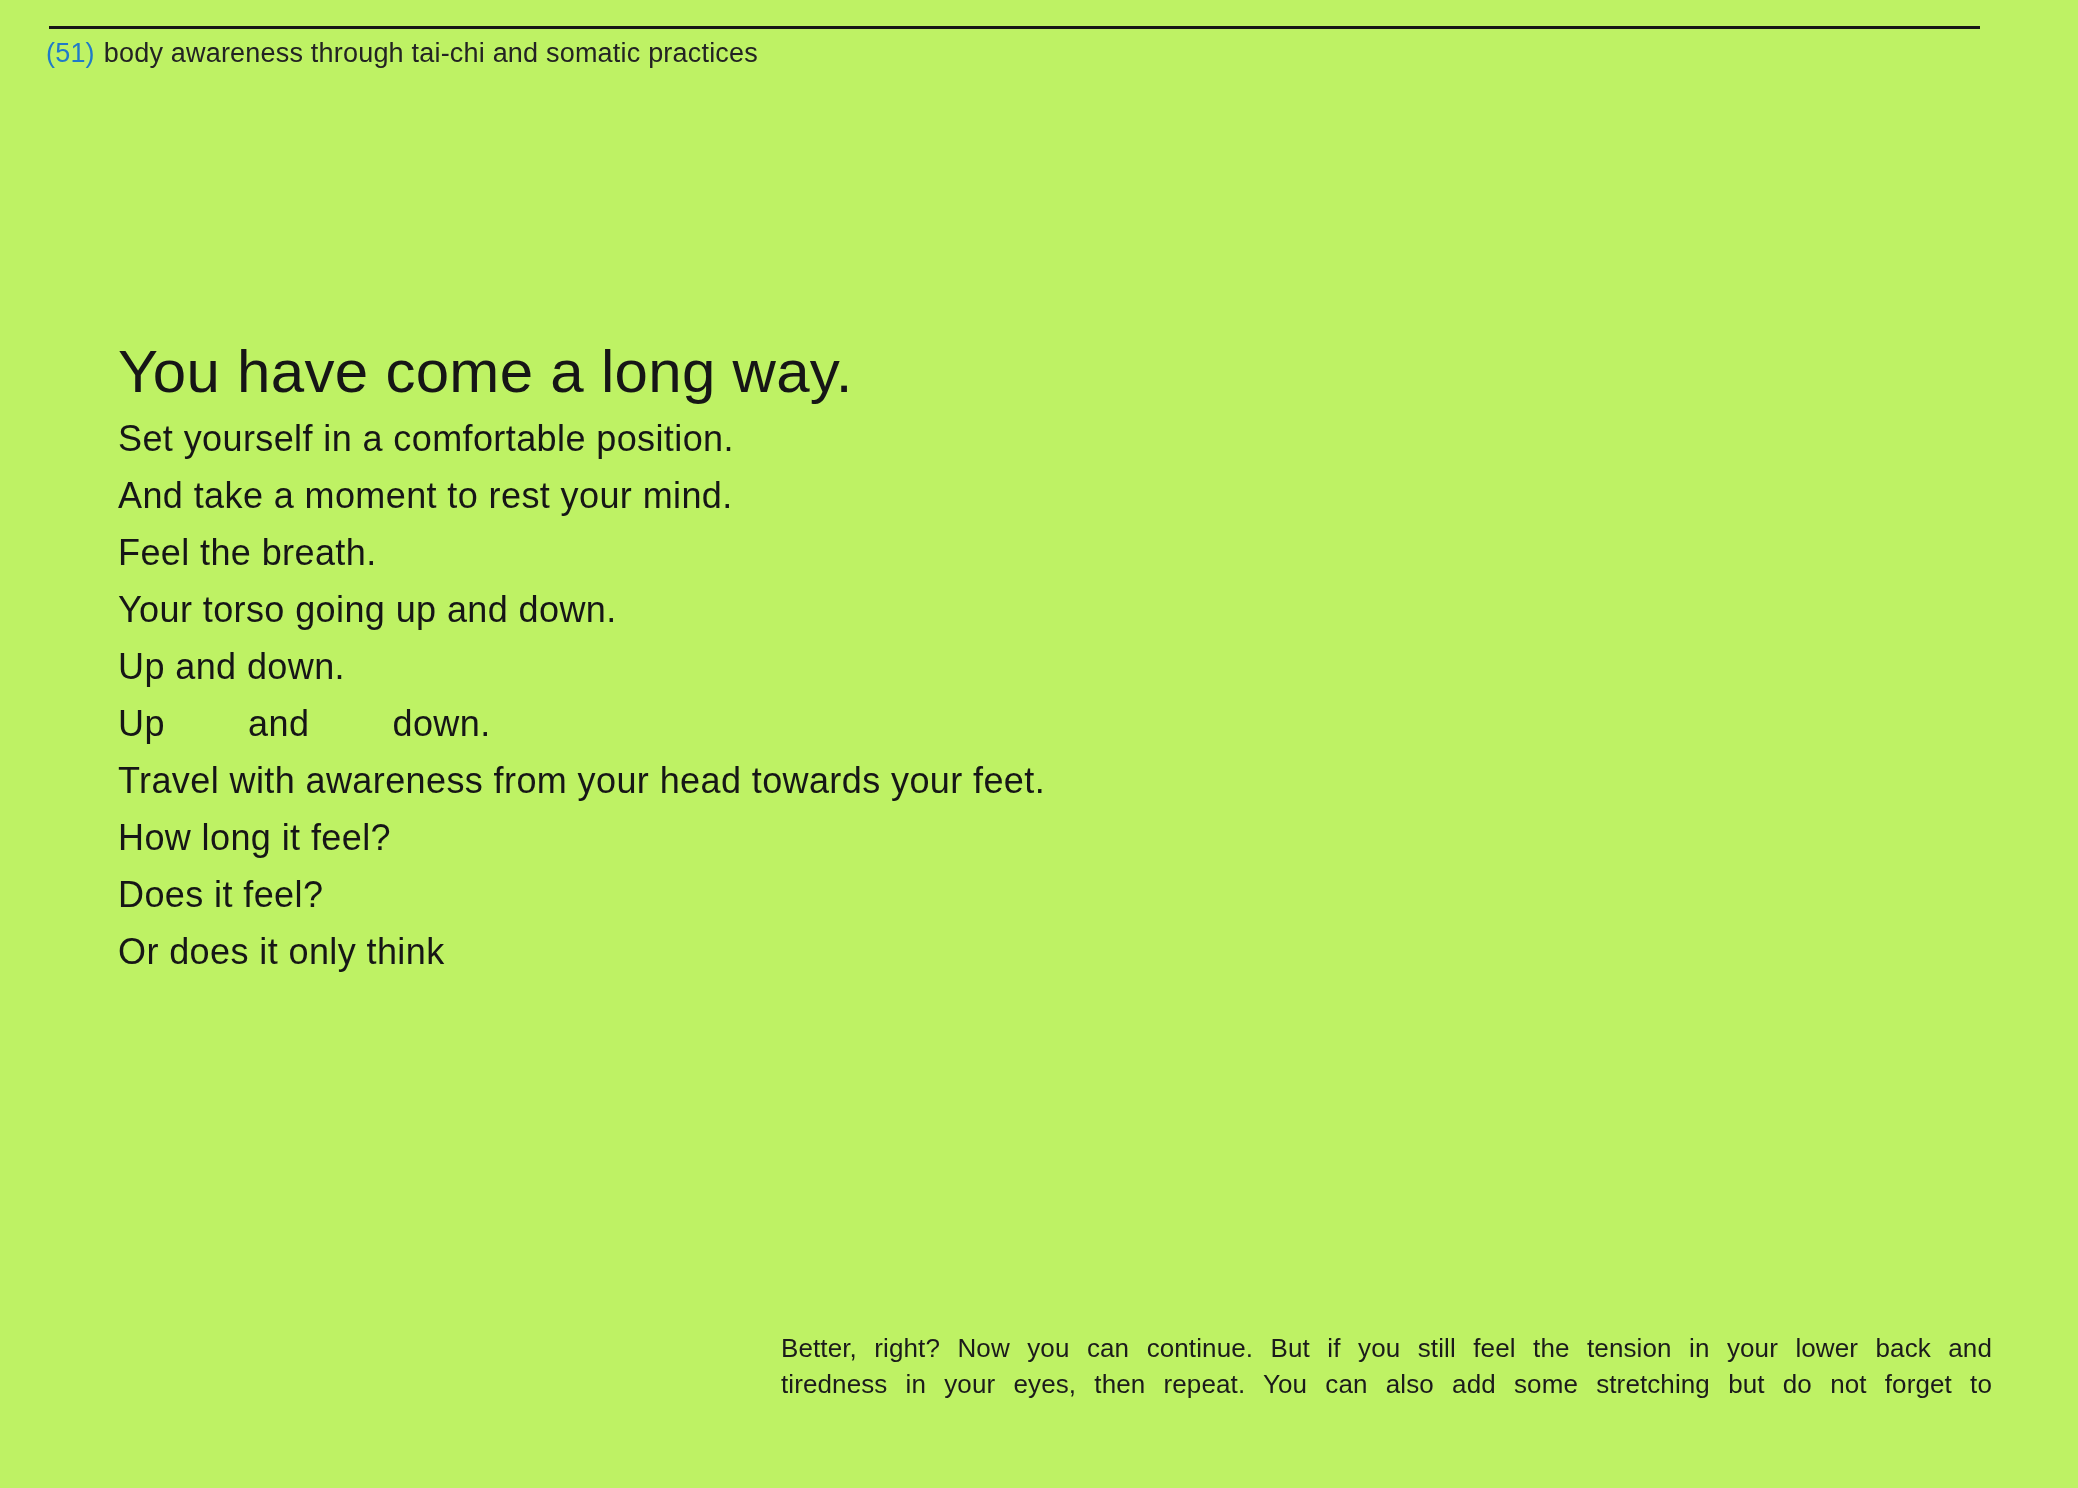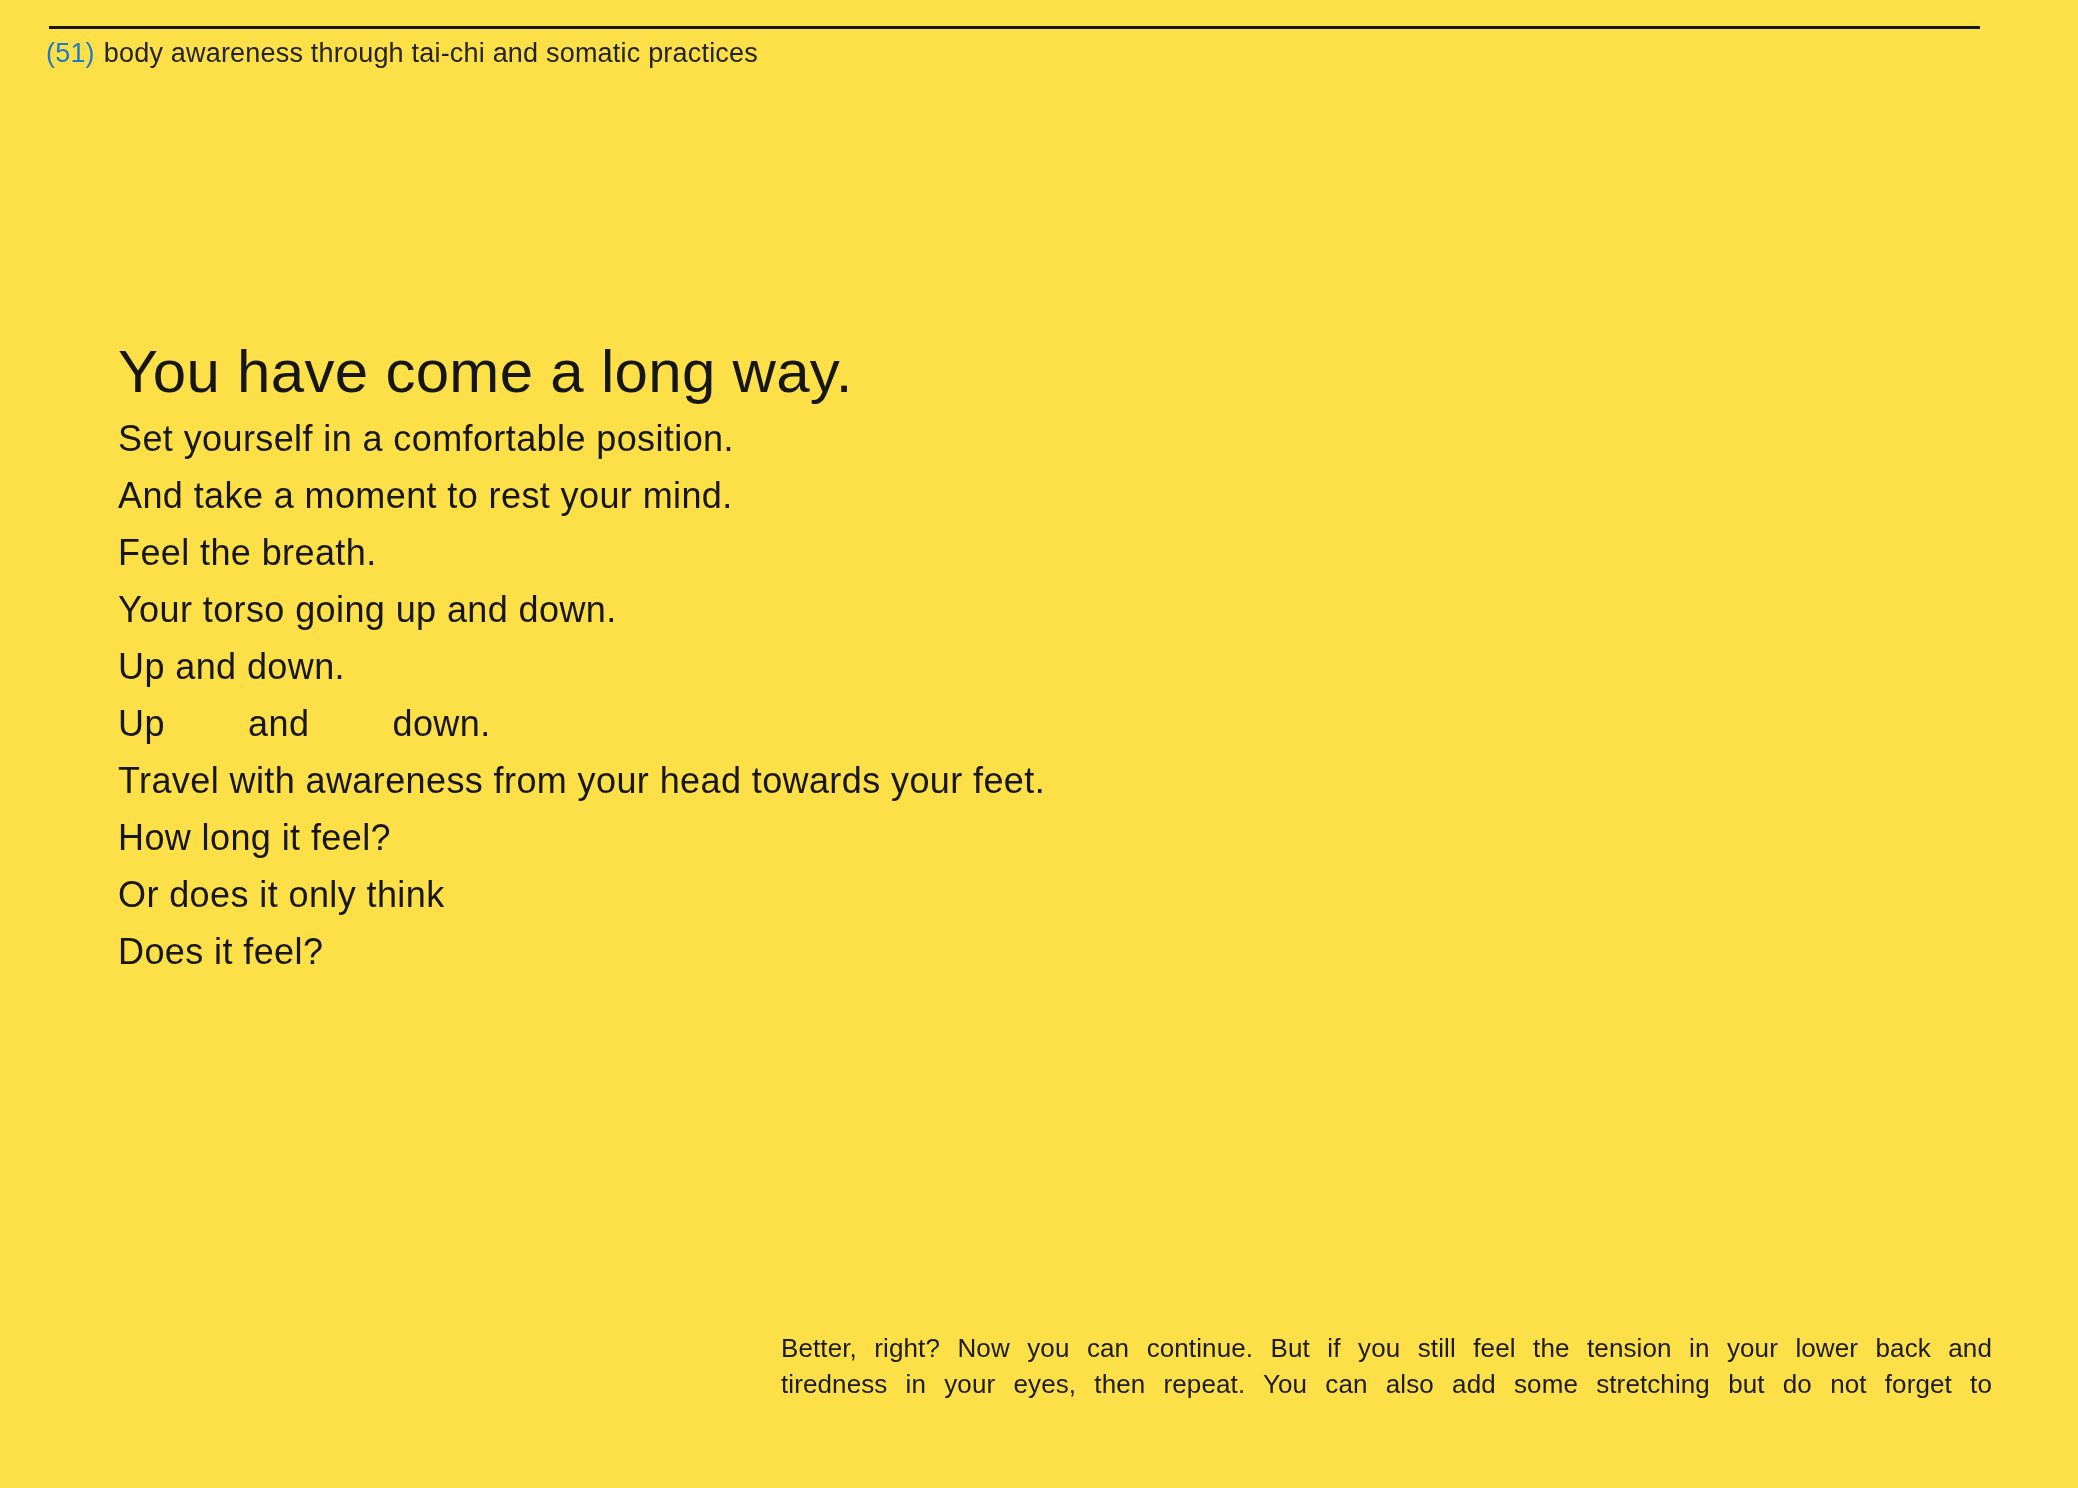--- a/index.html
+++ b/index.html
@@ -4,21 +4,21 @@
 <style>
   html, body {
     margin: 0;
     padding: 0;
     background: #ffffff;
   }
   .page {
     position: relative;
     width: 2078px;
     height: 1488px;
-    background: #fde047;
+    background: #bef264;
     font-family: "Liberation Sans", sans-serif;
     overflow: hidden;
   }
   .top-rule {
     position: absolute;
     left: 49px;
     top: 26px;
     width: 1931px;
     height: 3px;
     background: #161616;
@@ -90,22 +90,22 @@
   <div class="poem">
     <div class="poem-heading">You have come a long way.</div>
     <div class="poem-line">Set yourself in a comfortable position.</div>
     <div class="poem-line">And take a moment to rest your mind.</div>
     <div class="poem-line">Feel the breath.</div>
     <div class="poem-line">Your torso going up and down.</div>
     <div class="poem-line">Up and down.</div>
     <div class="poem-line">Up        and        down.</div>
     <div class="poem-line">Travel with awareness from your head towards your feet.</div>
     <div class="poem-line">How long it feel?</div>
+    <div class="poem-line">Does it feel?</div>
     <div class="poem-line">Or does it only think</div>
-    <div class="poem-line">Does it feel?</div>
   </div>
 
   <div class="footnote">
     <div class="jline">Better, right? Now you can continue. But if you still feel the tension in your lower back and</div>
     <div class="jline">tiredness in your eyes, then repeat. You can also add some stretching but do not forget to</div>
   </div>
 
 </div>
 
 </body></html>

